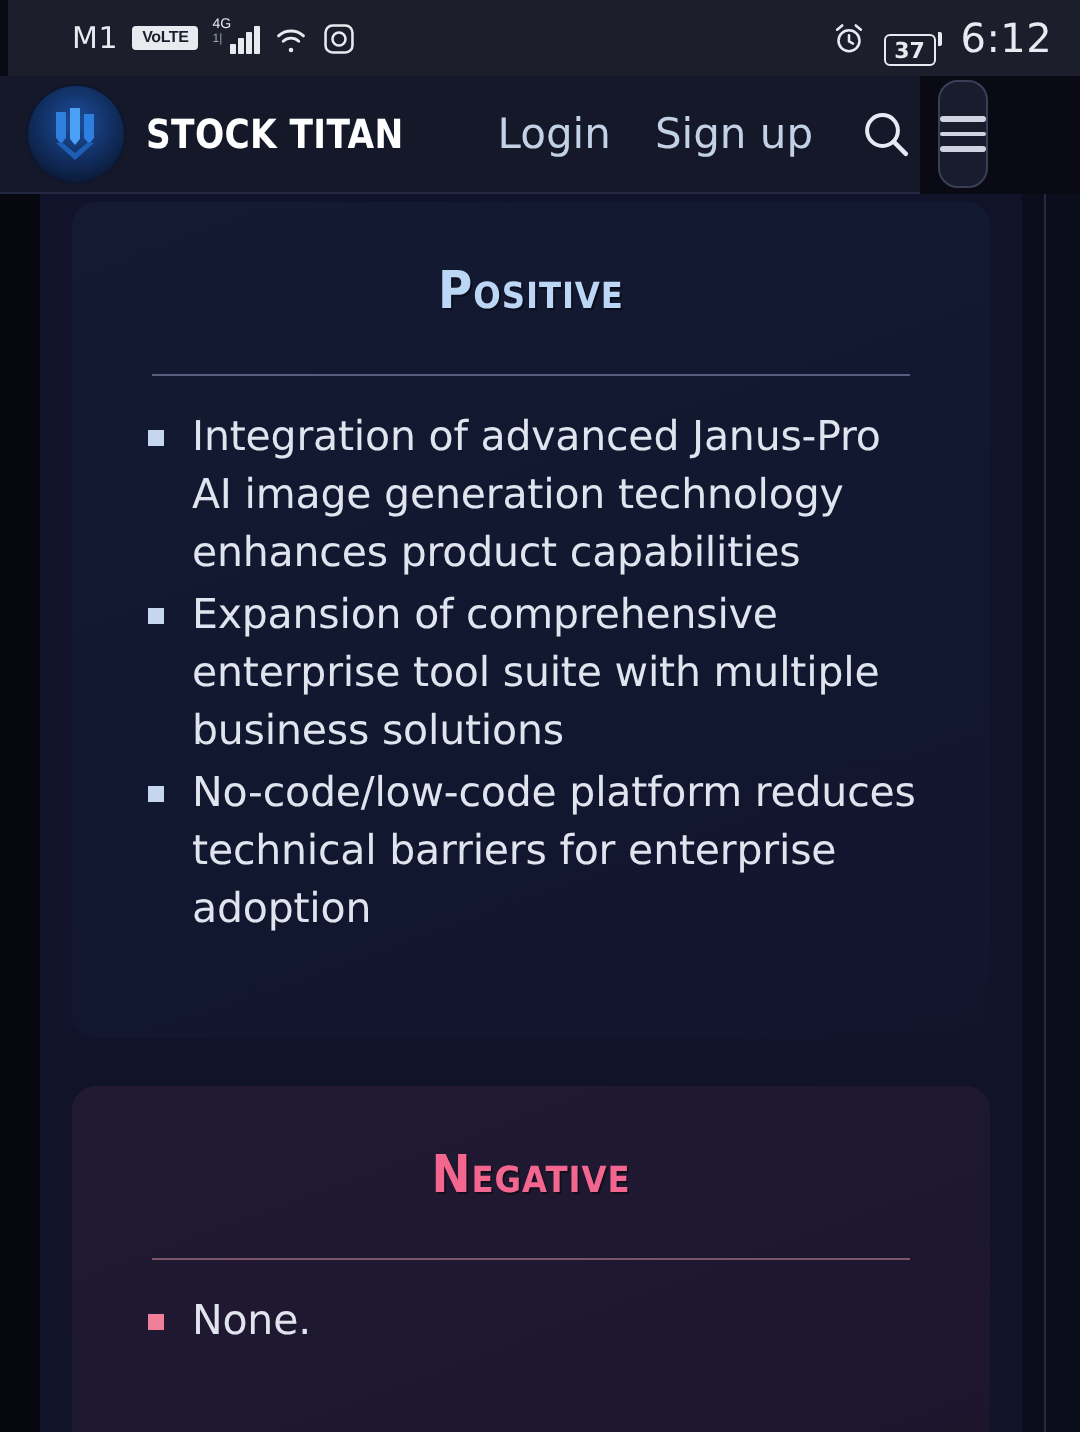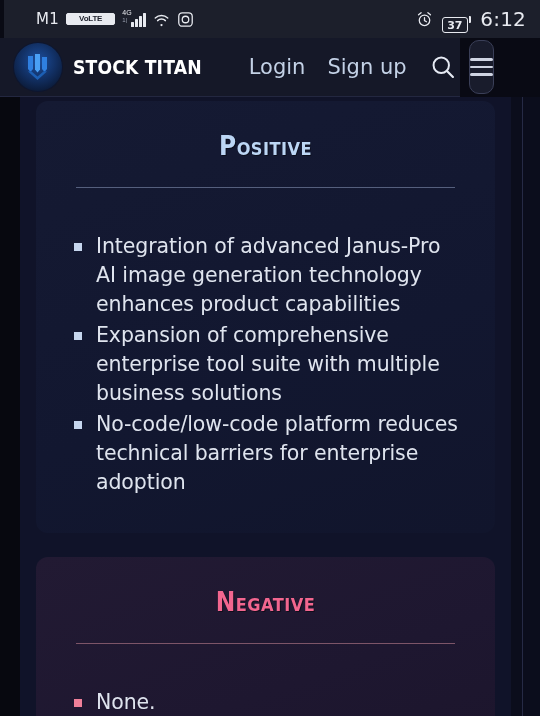--- a/index.html
+++ b/index.html
@@ -16,21 +16,21 @@
     background:#1c1f2b;
     display:flex; align-items:center; justify-content:space-between;
     padding:0 18px;
     color:#e8eaf0;
   }
   .sb-left{ display:flex; align-items:center; gap:7px; padding-left:14px;}
   .sb-right{ display:flex; align-items:center; gap:9px;}
   .sb-carrier{ font-size:15px; letter-spacing:.3px; color:#e8eaf0; font-family:"DejaVu Sans", sans-serif;}
   .volte-badge{
     border:1.5px solid #e8eaf0; border-radius:2px;
-    font-size:8px; font-weight:bold; padding:1px 12px; line-height:1;
+    font-size:8px; font-weight:bold; padding:1px 4px; line-height:1;
     background:#e8eaf0; color:#1c1f2b; letter-spacing:-.2px;
   }
   .sig-wrap{ display:flex; align-items:flex-end; gap:1px; position:relative; height:16px;}
   .sig-label{ position:absolute; top:-2px; left:0; font-size:7px; line-height:1; color:#e8eaf0;}
   .sig-label2{ position:absolute; top:6px; left:0; font-size:6px; line-height:1; color:#9aa0b0;}
   .bars{ display:flex; align-items:flex-end; gap:1.5px; margin-left:9px; height:15px;}
   .bars i{ display:block; width:2.5px; background:#e8eaf0; border-radius:.5px;}
   .bars i:nth-child(1){height:5px;}
   .bars i:nth-child(2){height:8px;}
   .bars i:nth-child(3){height:11px;}
@@ -129,21 +129,21 @@
     letter-spacing:.5px;
     transform:scaleX(.9);
     text-shadow:1px 1px 0 rgba(0,0,0,.45);
   }
   .card.positive .card-title{ color:#bcd6f5; }
   .card.negative .card-title{ color:#f2668f; }
   .divider{ height:1px; margin:26px 6px 0 6px; }
   .card.positive .divider{ background:#555f7d; }
   .card.negative .divider{ background:#7d5568; }
 
-  ul.bullets{ list-style:none; margin-top:44px; }
+  ul.bullets{ list-style:none; margin-top:16px; }
   ul.bullets li{
     position:relative;
     padding-left:26px;
     margin-bottom:2px;
     font-size:20.5px;
     line-height:29px;
     color:#dfe4ee;
     font-family:"DejaVu Sans", sans-serif;
     letter-spacing:-.1px;
   }

